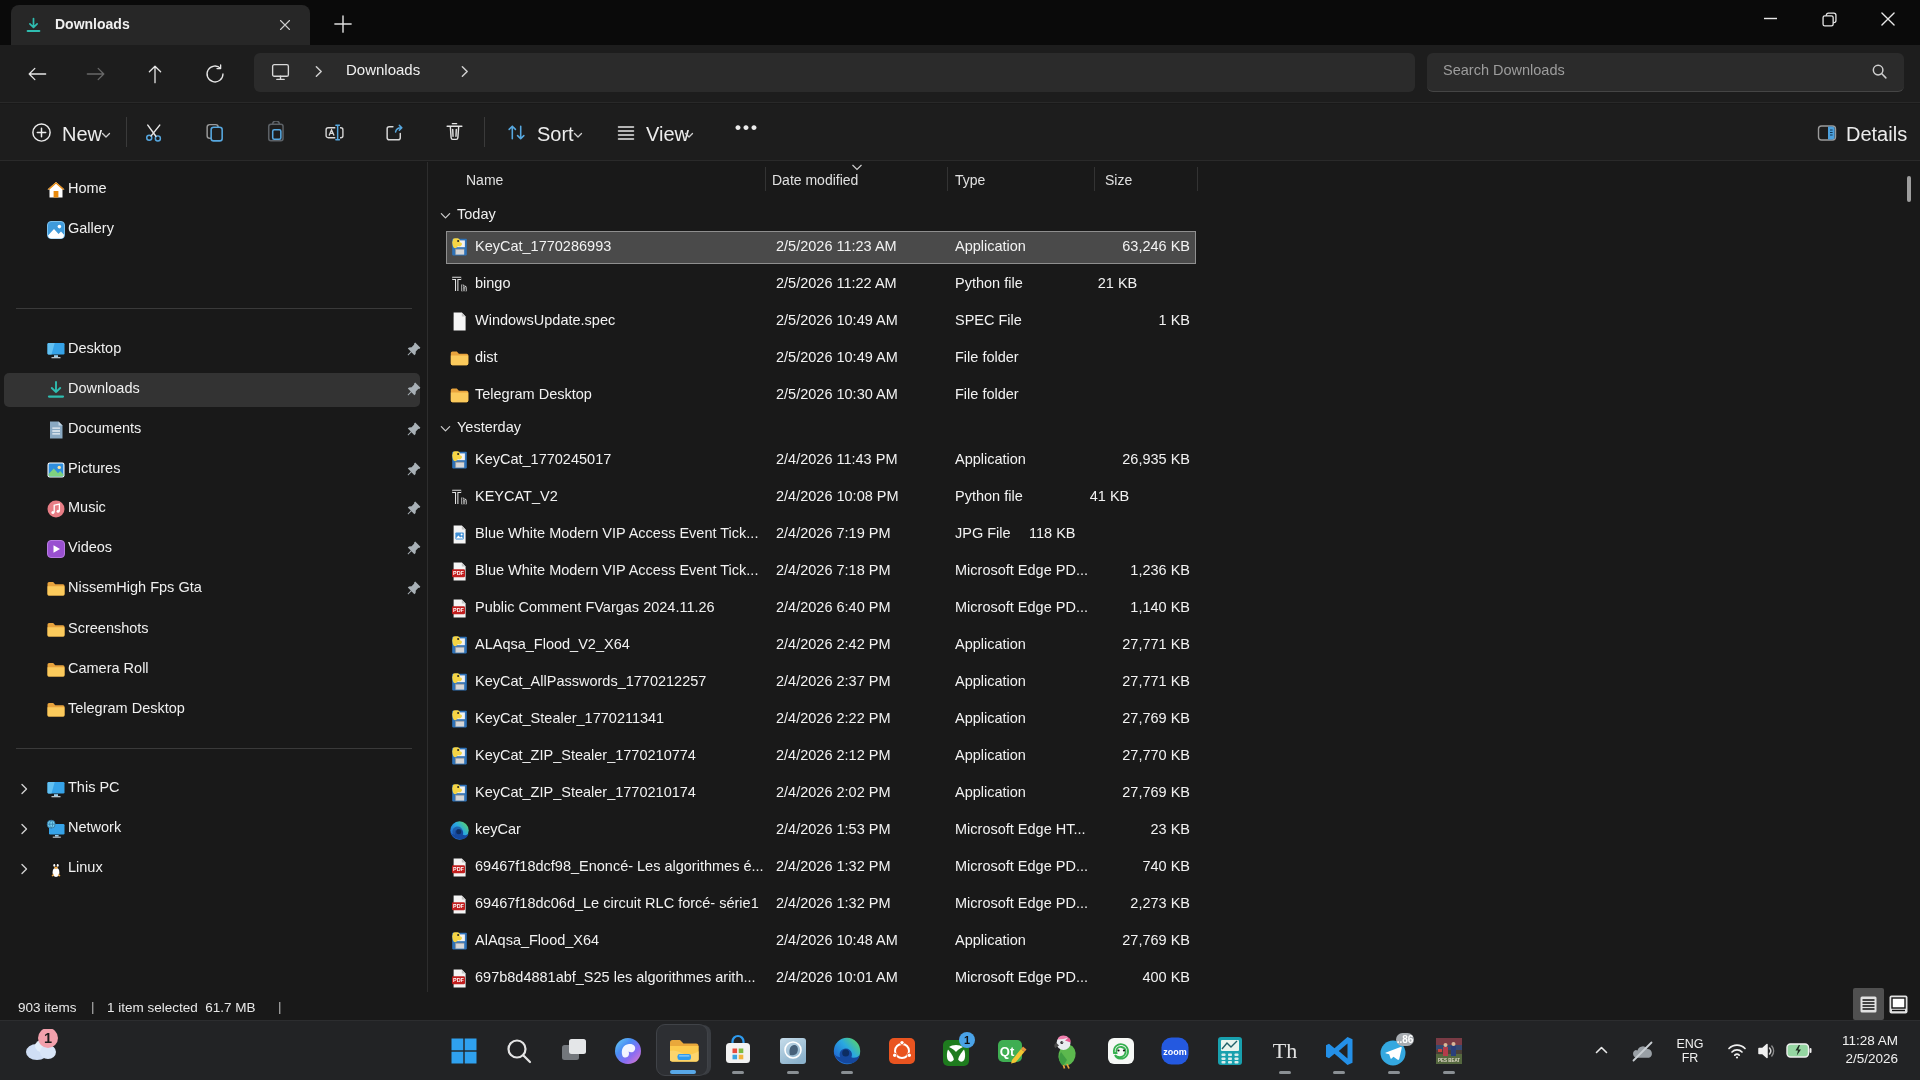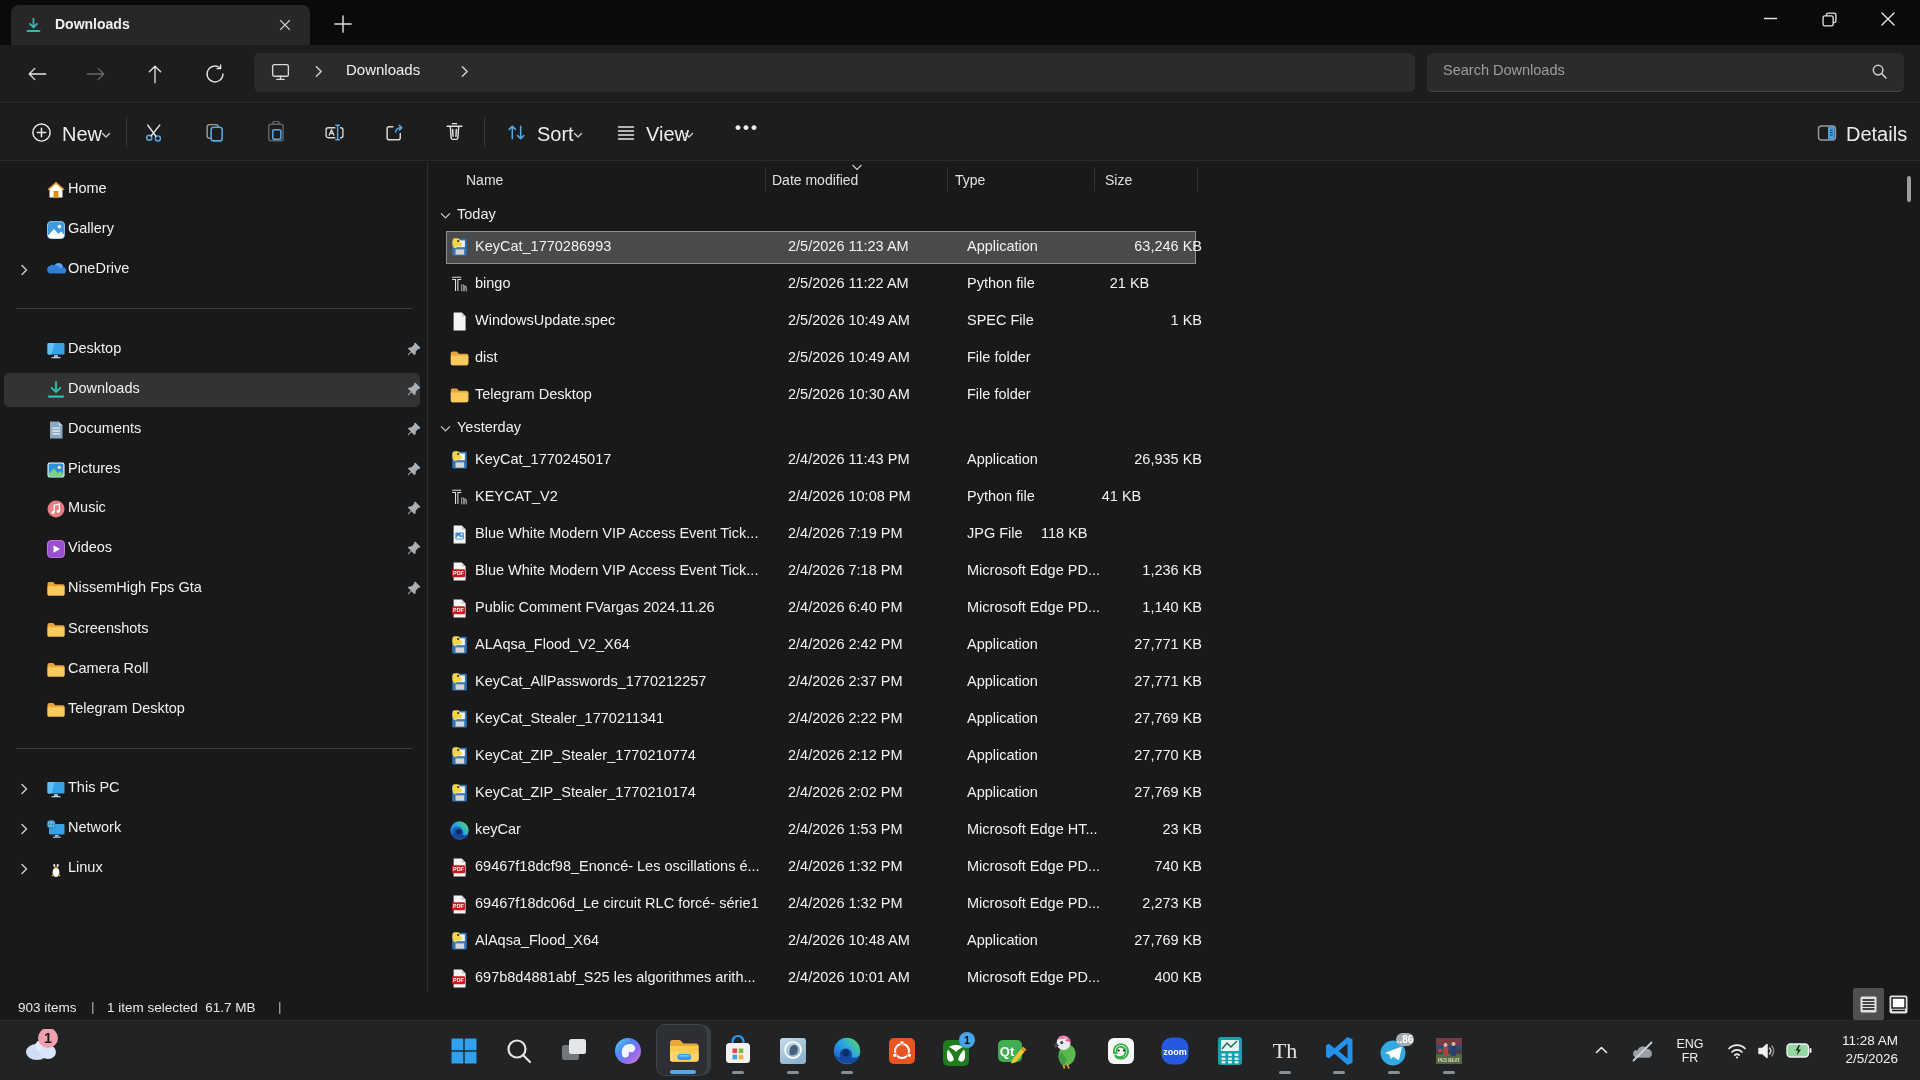--- a/index.html
+++ b/index.html
@@ -30,21 +30,21 @@
 .srow .chev { position:absolute; left:13px; top:10px; width:14px; height:14px; color:#d0d0d0;}
 .srow .pin { position:absolute; left:402px; top:8px; width:16px; height:16px; }
 .ssep { position:absolute; left:16px; width:396px; height:1px; background:#3a3a3a; }
 #list { position:absolute; left:429px; top:0; width:1471px; height:830px; }
 .hdr { position:absolute; top:0; height:34px; font-size:14px; color:#e0e0e0; }
 .hsep { position:absolute; top:5px; width:1px; height:24px; background:#333333; }
 .grp { position:absolute; left:0; height:36px; font-size:14.5px; color:#f0f0f0; }
 .row { position:absolute; left:0; width:768px; height:37px; }
 .row .nm { position:absolute; left:46px; top:9px; font-size:14.5px; color:#f2f2f2; white-space:nowrap; }
 .row .ic { position:absolute; left:20px; top:8px; width:21px; height:21px; }
-.cell { position:absolute; font-size:14.5px; color:#f2f2f2;margin-left:12px; }
+.cell { position:absolute; font-size:14.5px; color:#f2f2f2; }
 .selbox { position:absolute; left:17px; width:750px; height:33px; background:#4a4a4a; border:1px solid #8f8f8f; }
 #vscroll { position:absolute; left:1907px; top:14px; width:4px; height:26px; background:#9d9d9d; border-radius:2px; }
 #statusbar { position:absolute; left:0; top:992px; width:1920px; height:28px; background:#191919; font-size:13.5px; color:#e8e8e8; }
 #taskbar { position:absolute; left:0; top:1020px; width:1920px; height:60px; background:#222325; border-top:1px solid #2c2d2f; }
 svg { display:block; }
 </style>
 </head>
 <body>
 <div id="titlebar">
   <div id="tab">
@@ -178,30 +178,20 @@
       <div class="lbl">Home</div>
     </div>
     <div class="srow" style="top:51px">
       <svg class="icon" viewBox="0 0 20 20">
           <rect x="1.5" y="1.5" width="17" height="17" rx="3.5" fill="#3f9bdc"></rect>
           <rect x="1.5" y="1.5" width="17" height="17" rx="3.5" fill="none" stroke="#7cc0ec" stroke-width="1"></rect>
           <circle cx="13.4" cy="6.6" r="1.8" fill="#fff"></circle>
           <path d="M2 15.5 L8 9 L12.5 14 L15 11.5 L18 14.8 V15 a3.5 3.5 0 0 1 -3.5 3.5 H5.5 A3.5 3.5 0 0 1 2 15.5 Z" fill="#fff"></path>
         </svg>
       <div class="lbl">Gallery</div>
-    </div>
-    <div class="srow" style="top:91px">
-      <svg class="chev" viewBox="0 0 14 14" fill="none" stroke="#d0d0d0" stroke-width="1.4" stroke-linecap="round" stroke-linejoin="round">
-          <path d="M5 2.5 L9.5 7 L5 11.5"></path>
-        </svg>
-      <svg class="icon" viewBox="0 0 20 20">
-          <path d="M8.6 5.2 a4.7 4.7 0 0 1 8.5 2.1 a3.3 3.3 0 0 1 1.4 6.2 H5.2 a4 4 0 0 1 -1.3 -7.8 a4.7 4.7 0 0 1 4.7 -0.5 Z" fill="#2f7fd3"></path>
-          <path d="M8.6 5.2 a4.7 4.7 0 0 1 8.5 2.1 l-3.4 1.0 a4.7 4.7 0 0 0 -5.1 -3.1 Z" fill="#5aabea"></path>
-        </svg>
-      <div class="lbl">OneDrive</div>
     </div>
     <div class="ssep" style="top:146px"></div>
     <div class="srow" style="top:171px">
       <svg class="icon" viewBox="0 0 20 20">
           <rect x="1.5" y="3" width="17" height="11.5" rx="1.2" fill="#36a3e8"></rect>
           <path d="M1.5 4.2 a1.2 1.2 0 0 1 1.2 -1.2 h6 L5.5 14.5 H2.7 a1.2 1.2 0 0 1 -1.2 -1.2 Z" fill="#63c1f2"></path>
           <rect x="8" y="15.2" width="4" height="1.8" fill="#9ad0ef"></rect>
           <rect x="5.5" y="17" width="9" height="1.3" fill="#b9c3c9"></rect>
         </svg>
       <div class="lbl">Desktop</div>
@@ -557,21 +547,21 @@
         </svg>
       <div class="nm">keyCar</div>
       <div class="cell" style="left:347px;top:9px">2/4/2026 1:53 PM</div>
       <div class="cell" style="left:526px;top:9px">Microsoft Edge HT...</div>
       <div class="cell" style="left:600px;top:9px;width:161px;text-align:right">23 KB</div>
     </div>
     <div class="row" style="top:687px">
       <svg class="ic">
           <use href="#i-pdf"></use>
         </svg>
-      <div class="nm">69467f18dcf98_Enoncé- Les oscillations é...</div>
+      <div class="nm">69467f18dcf98_Enoncé- Les algorithmes é...</div>
       <div class="cell" style="left:347px;top:9px">2/4/2026 1:32 PM</div>
       <div class="cell" style="left:526px;top:9px">Microsoft Edge PD...</div>
       <div class="cell" style="left:600px;top:9px;width:161px;text-align:right">740 KB</div>
     </div>
     <div class="row" style="top:724px">
       <svg class="ic">
           <use href="#i-pdf"></use>
         </svg>
       <div class="nm">69467f18dc06d_Le circuit RLC forcé- série1</div>
       <div class="cell" style="left:347px;top:9px">2/4/2026 1:32 PM</div>

